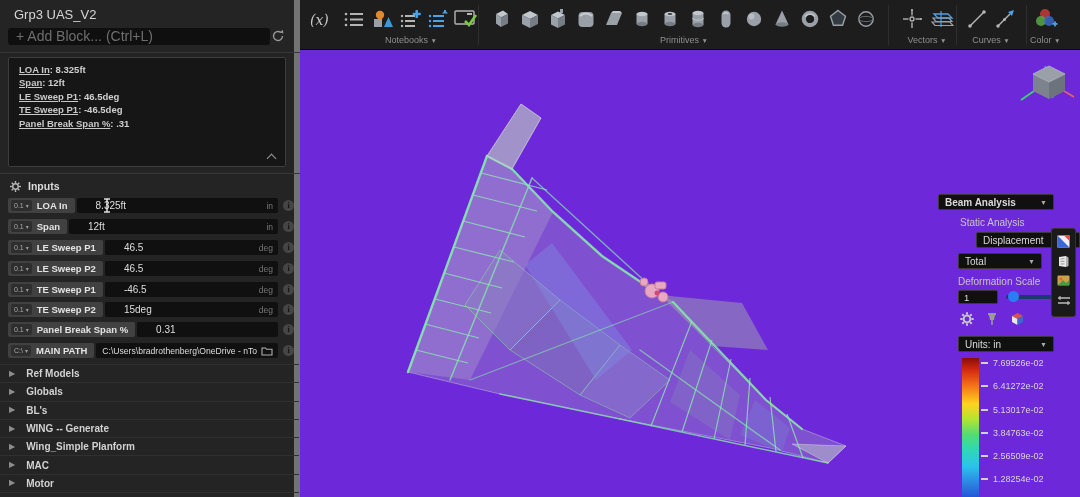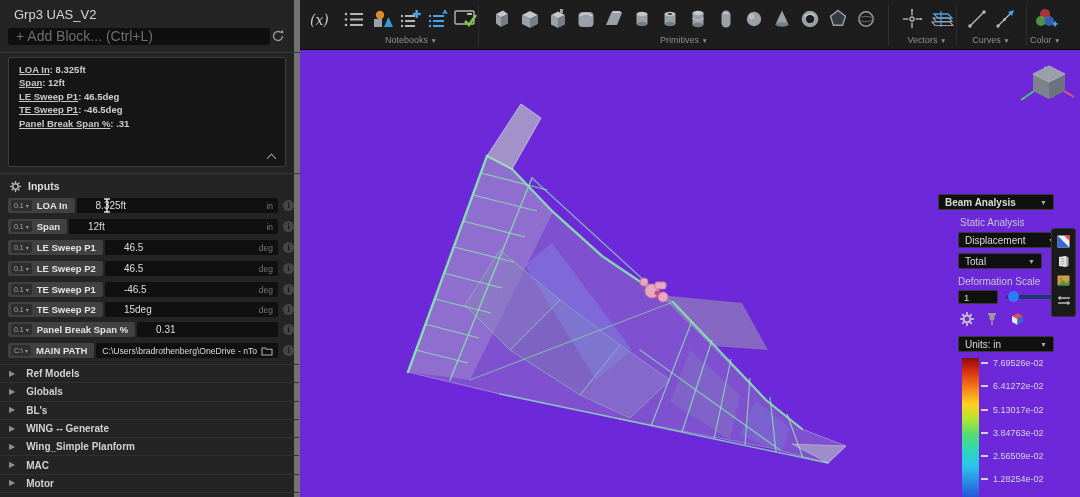--- a/index.html
+++ b/index.html
@@ -617,21 +617,21 @@
           <polygon points="47,16 31,24 31,41 47,33" fill="#6d737c"></polygon>
           <polygon points="15,16 31,8 47,16 31,24" fill="none" stroke="#b6bbc2" stroke-width="0.8"></polygon>
         </svg>
     </span>
 
     <div class="vp-select beam-select" style="left:638px; top:144px; width:116px">
       <span>Beam Analysis</span>
       <span class="chev">▼</span>
     </div>
     <div class="vp-label" style="left:660px; top:167px">Static Analysis</div>
-    <div class="vp-select" style="left:658px; top:182px; width:104px">
+    <div class="vp-select" style="left:676px; top:182px; width:104px">
       <span>Displacement</span>
       <span class="chev">▼</span>
     </div>
     <div class="vp-select" style="left:658px; top:203px; width:84px">
       <span>Total</span>
       <span class="chev">▼</span>
     </div>
     <div class="vp-label" style="left:658px; top:226px">Deformation Scale</div>
     <div class="def-input" style="left:658px; top:240px">
         <span>1</span>

